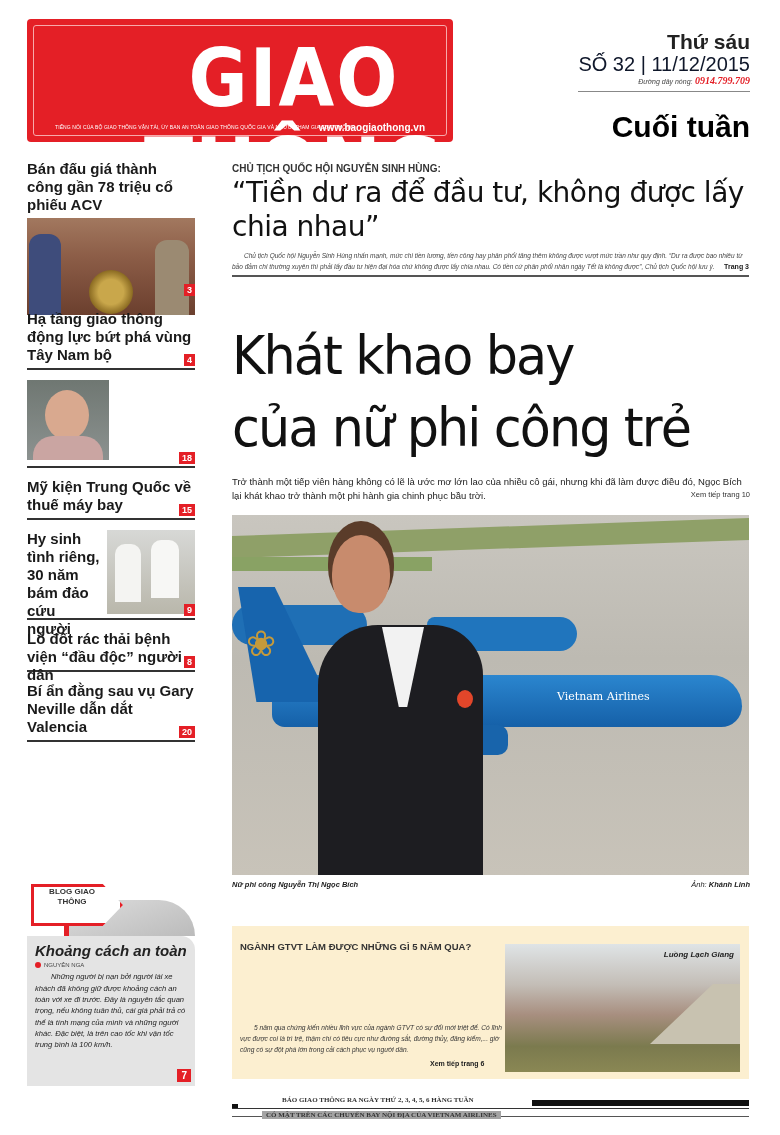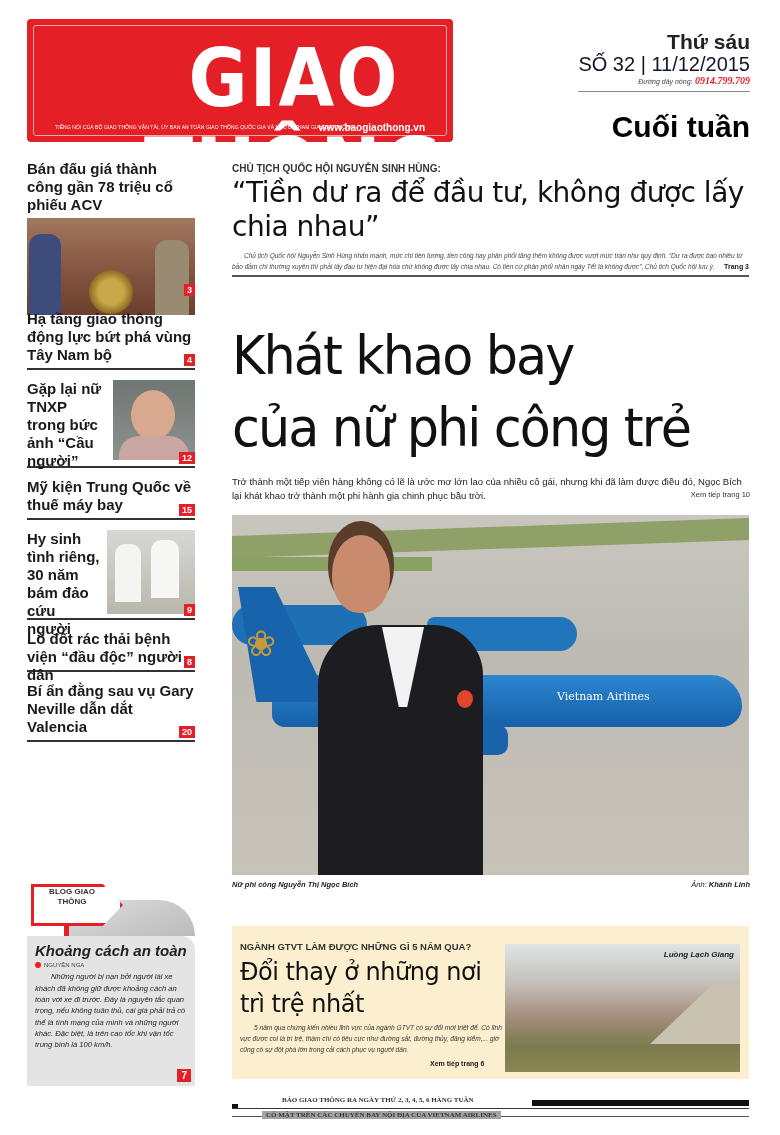--- a/index.html
+++ b/index.html
@@ -138,23 +138,22 @@
     </div>
     <span class="pg">3</span>
   </div>
 
   <div class="sb-item" style="height:60px;">
     <div class="sb-title">Hạ tầng giao thông động lực bứt phá vùng Tây Nam bộ</div>
     <span class="pg">4</span>
   </div>
 
   <div class="sb-item row" style="height:88px;">
-    <div class="sb-title" style="width:80px;">Gặp lại nữ TNXP trong bức ảnh “Cầu người”</div>
     <div class="photo ph-woman"></div>
-    <span class="pg">12</span>
+    <span class="pg">18</span>
   </div>
 
   <div class="sb-item" style="height:42px;">
     <div class="sb-title">Mỹ kiện Trung Quốc về thuế máy bay</div>
     <span class="pg">15</span>
   </div>
 
   <div class="sb-item row" style="height:90px;">
     <div class="sb-title" style="width:76px;">Hy sinh tình riêng, 30 năm bám đảo cứu người</div>
     <div class="photo ph-nurse"></div>
@@ -218,21 +217,20 @@
   <div class="rosette"></div>
 </div>
 <div class="caption">Nữ phi công Nguyễn Thị Ngọc Bích</div>
 <div class="credit">
   <span>Ảnh:</span>
   <b>Khánh Linh</b>
 </div>
 
 <div class="feature">
   <div class="f-kicker">NGÀNH GTVT LÀM ĐƯỢC NHỮNG GÌ 5 NĂM QUA?</div>
-  <div class="f-title">Đổi thay ở những nơi trì trệ nhất</div>
   <div class="f-body">5 năm qua chứng kiến nhiều lĩnh vực của ngành GTVT có sự đổi mới triệt để. Có lĩnh vực được coi là trì trệ, thậm chí có tiêu cực như đường sắt, đường thủy, đăng kiểm,... giờ cũng có sự đột phá lớn trong cải cách phục vụ người dân.</div>
   <div class="f-more">Xem tiếp trang 6</div>
   <div class="f-photo">
     <div class="f-dike"></div>
     <div class="f-photo-cap">Luồng Lạch Giang</div>
   </div>
 </div>
 
 <div class="footer">
   <div class="f-line1">

